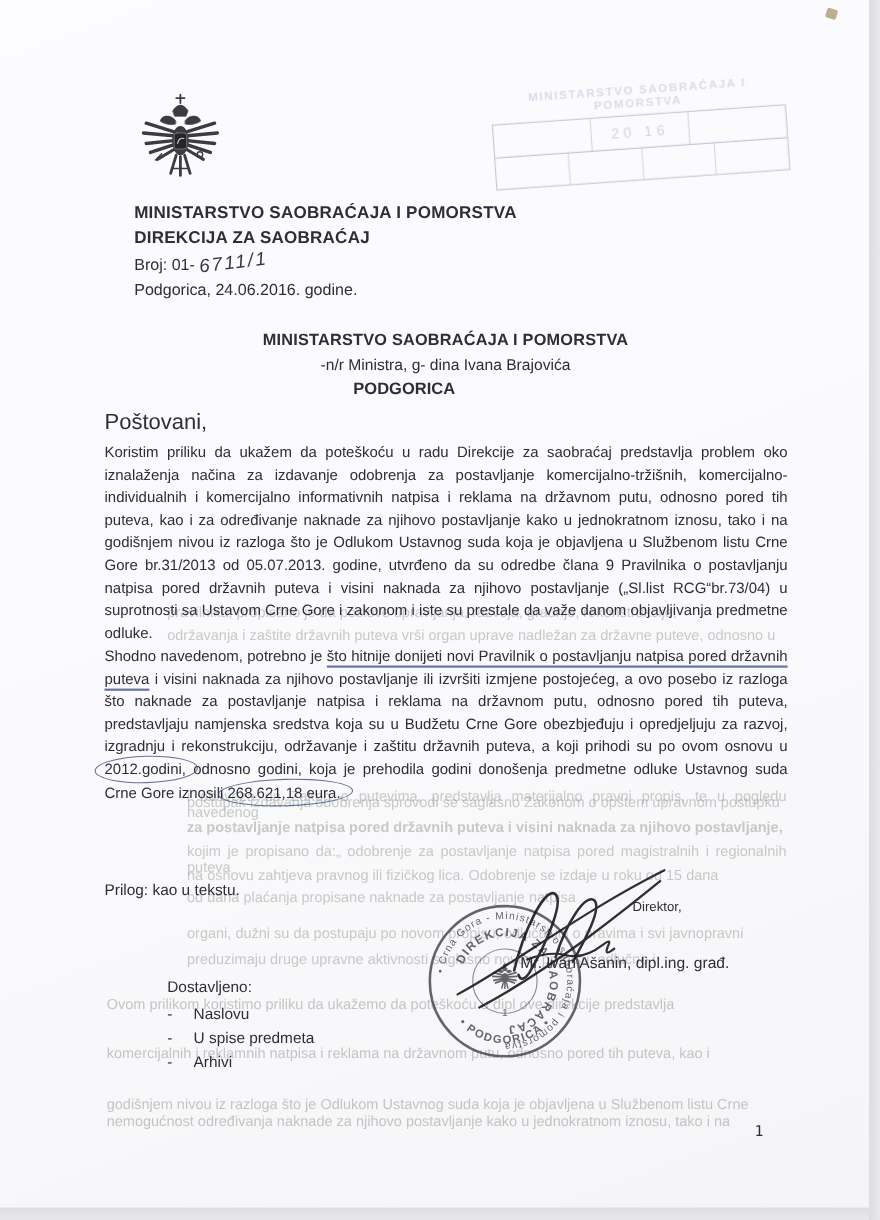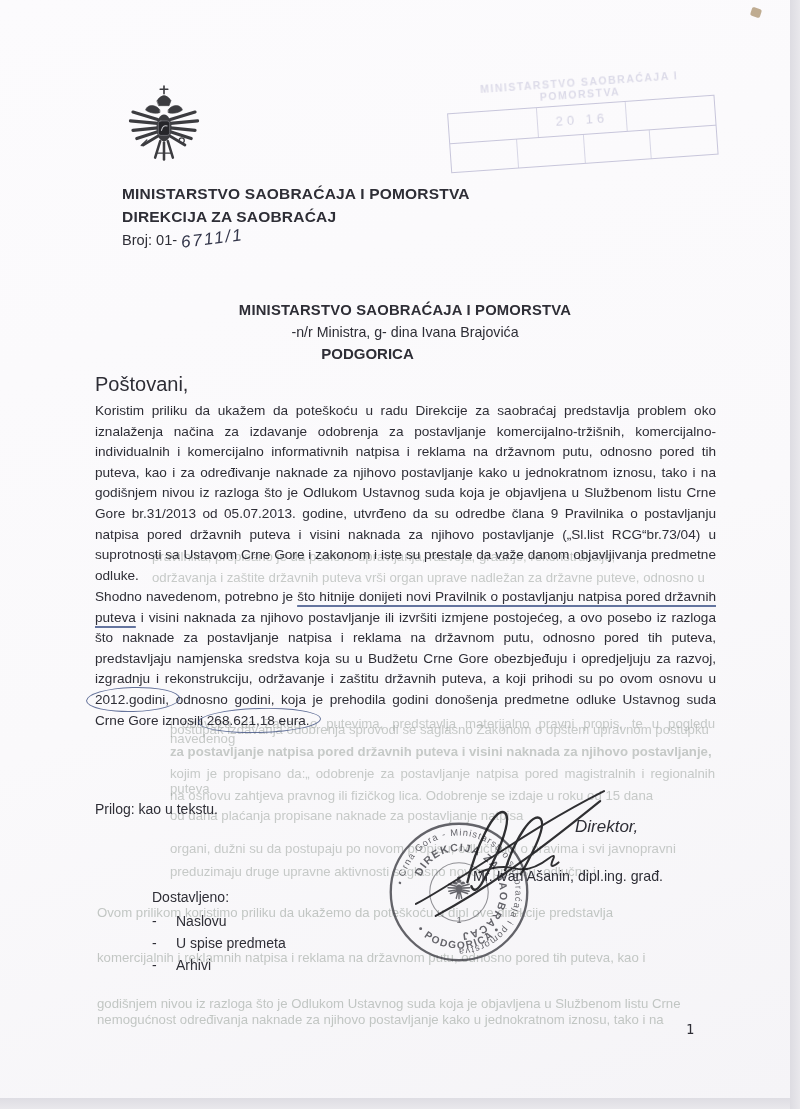--- a/index.html
+++ b/index.html
@@ -56,21 +56,21 @@
     text-decoration-thickness:1.6px;
     text-underline-offset:4px;
   }
   .pen-circle{position:relative;white-space:nowrap;}
   .pen-circle::after{
     content:"";position:absolute;left:-9px;right:-11px;top:-5px;bottom:-5px;
     border:1.8px solid rgba(62,80,130,.8);border-radius:50%;
     transform:rotate(-1.6deg);pointer-events:none;
   }
   
-  #director-title{left:575px;top:817px;font-size:17px;z-index:6;font-style:italic;}
+  #director-title{left:575px;top:817px;font-size:12px;z-index:6;}
   #round-stamp{left:381px;top:814px;width:156px;height:156px;z-index:3;opacity:.8;}
   #signature{left:410px;top:786px;width:198px;height:136px;z-index:4;}
   #director-name{left:473px;top:868px;font-size:14.2px;font-weight:500;z-index:6;}
   
   #distribution{left:152px;top:886px;font-size:14px;line-height:22px;z-index:2;}
   #distribution .d-label{margin-bottom:2px;}
   #distribution .d-item{display:flex;gap:14px;padding-left:0px;}
   #distribution .dash{width:10px;}
   
   #page-number{left:686px;top:1021px;font-size:13.5px;z-index:2;font-family:"DejaVu Sans Mono",monospace;}
@@ -149,20 +149,21 @@
         <div class="rs-cell"></div>
       </div>
     </div>
   </div>
   <div id="corner-speck" class="abs"></div>
 
   <div id="letterhead" class="abs">
     <div class="lh-bold">MINISTARSTVO SAOBRAĆAJA I POMORSTVA</div>
     <div class="lh-bold">DIREKCIJA ZA SAOBRAĆAJ</div>
     <div class="lh-line"><span>Broj: 01-</span> <span class="handwritten">6711/1</span></div>
+    <div class="lh-line">Podgorica, 24.06.2016. godine.</div>
   </div>
 
   <div id="recipient" class="abs">
     <div class="r1">MINISTARSTVO SAOBRAĆAJA I POMORSTVA</div>
     <div class="r2">-n/r Ministra, g- dina Ivana Brajovića</div>
   </div>
   <div id="recipient-city" class="abs">PODGORICA</div>
 
   <div id="salutation" class="abs">Poštovani,</div>
 

